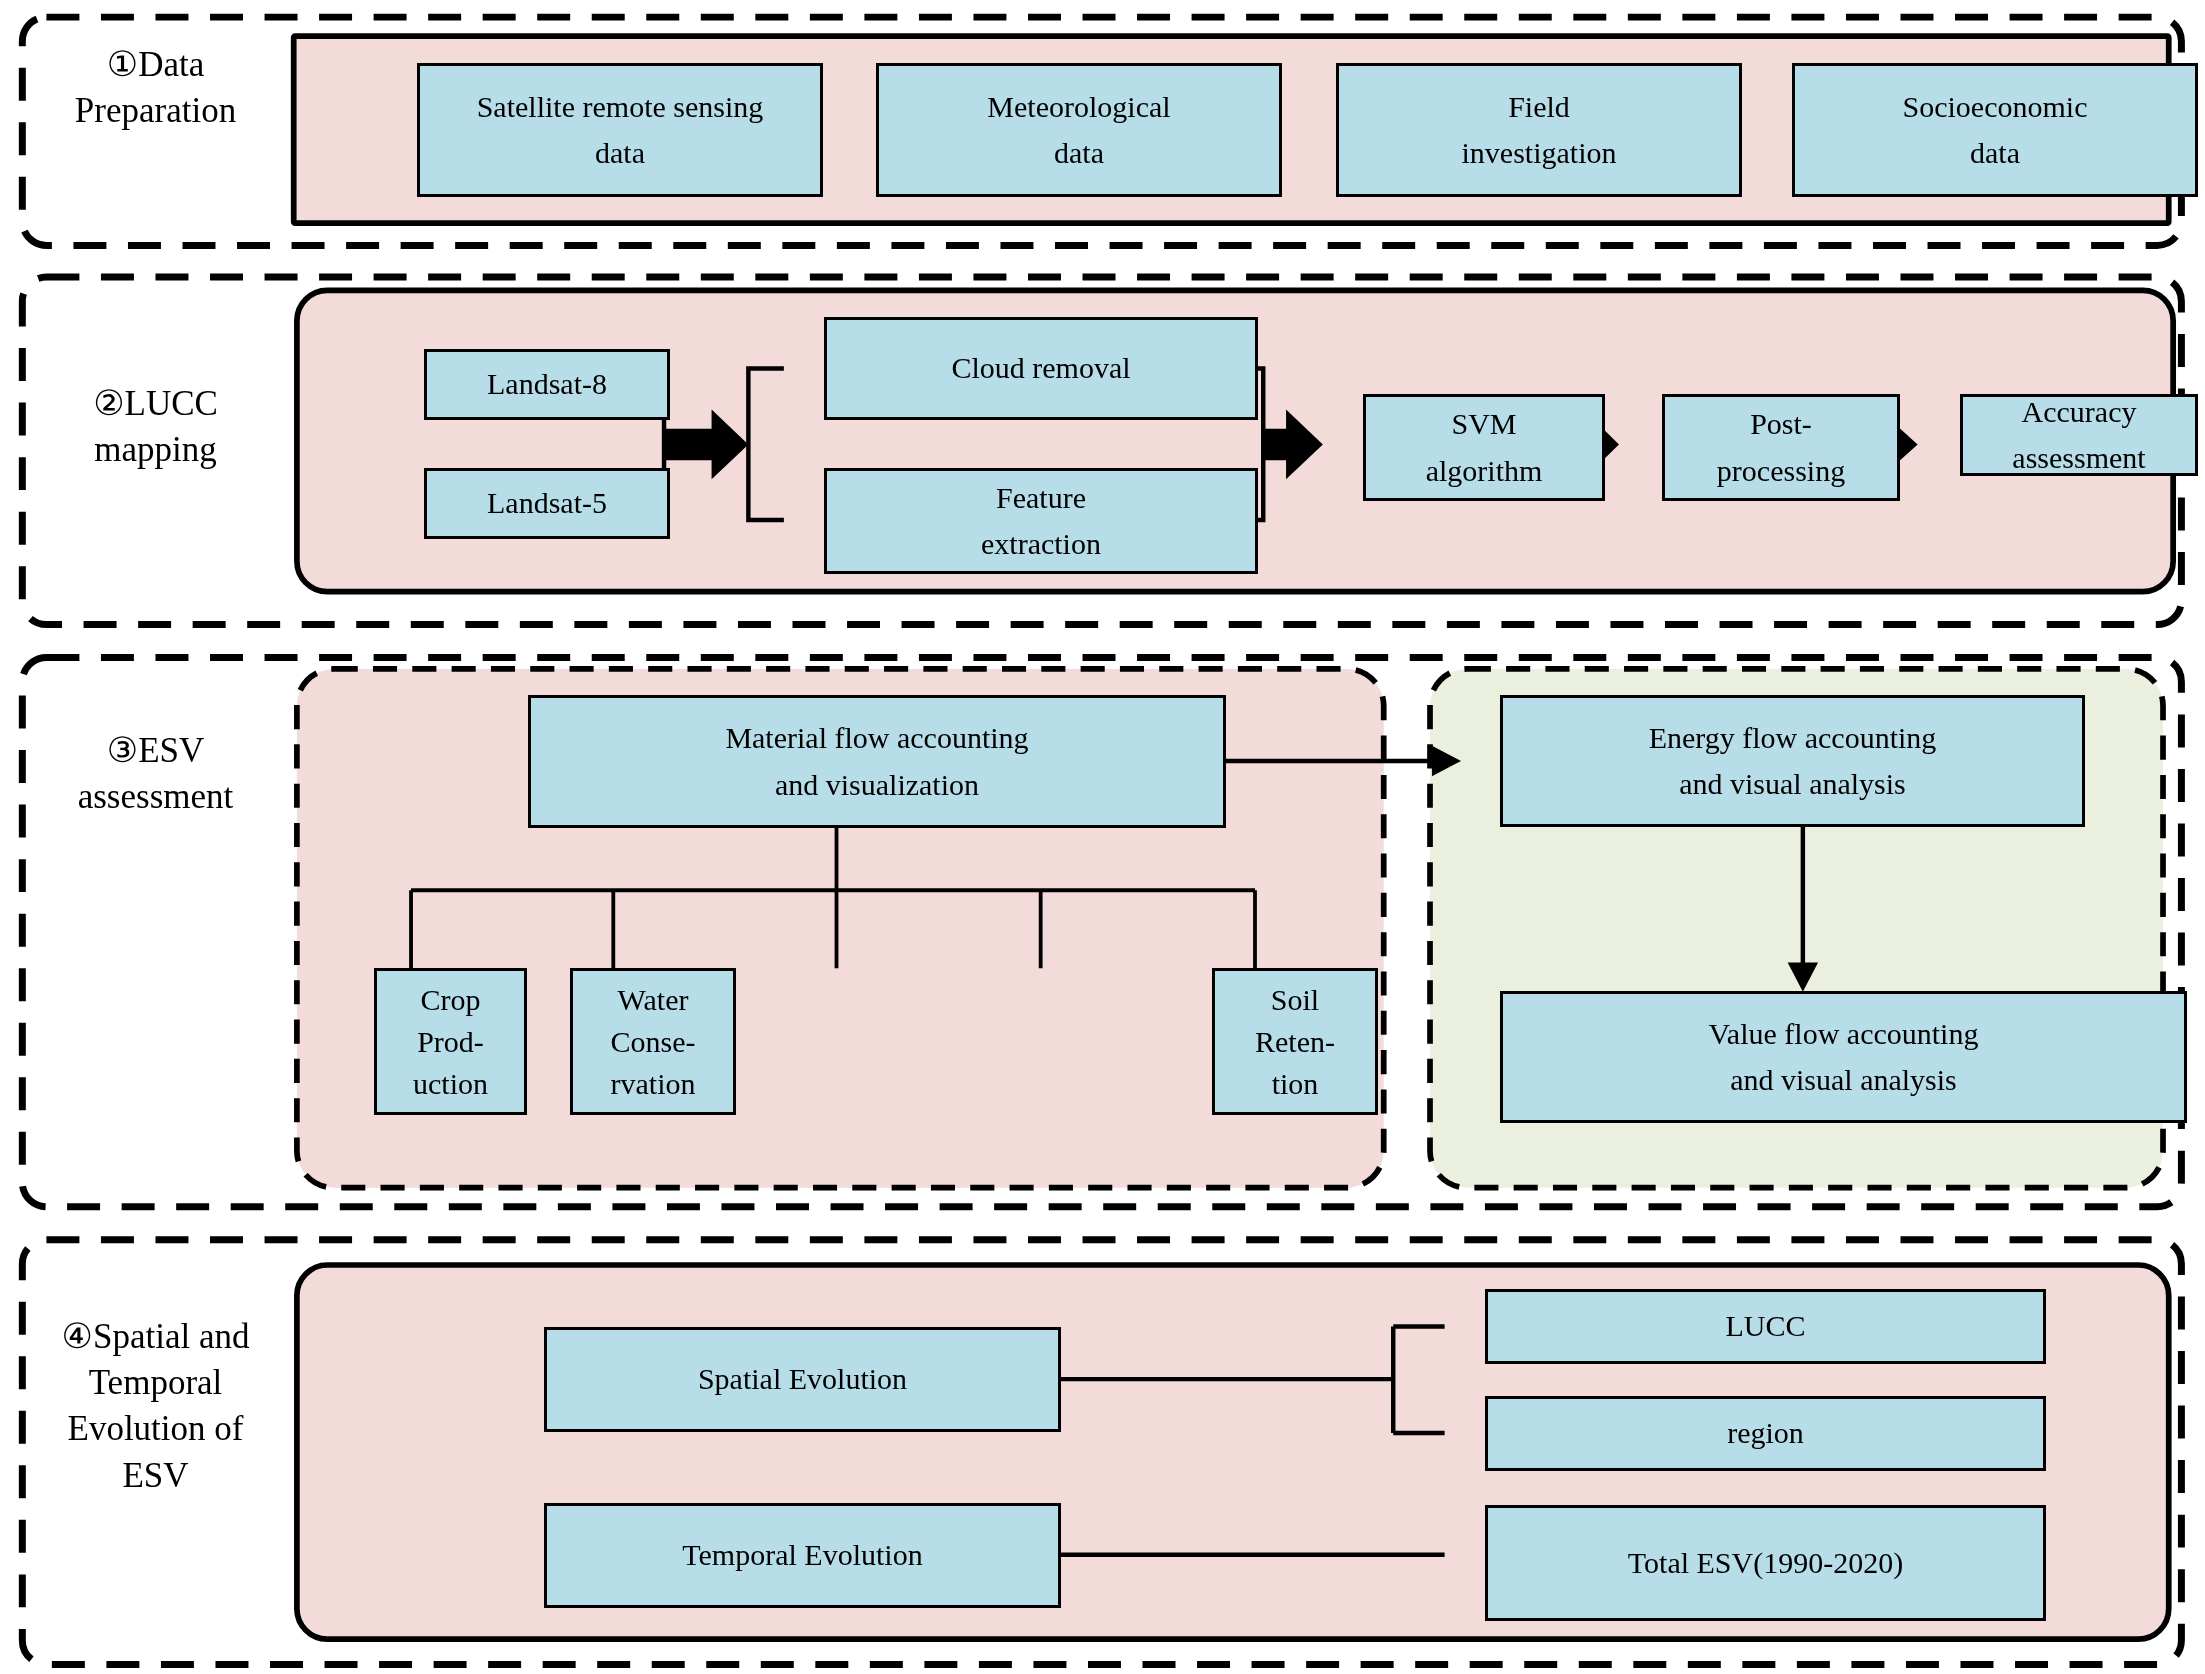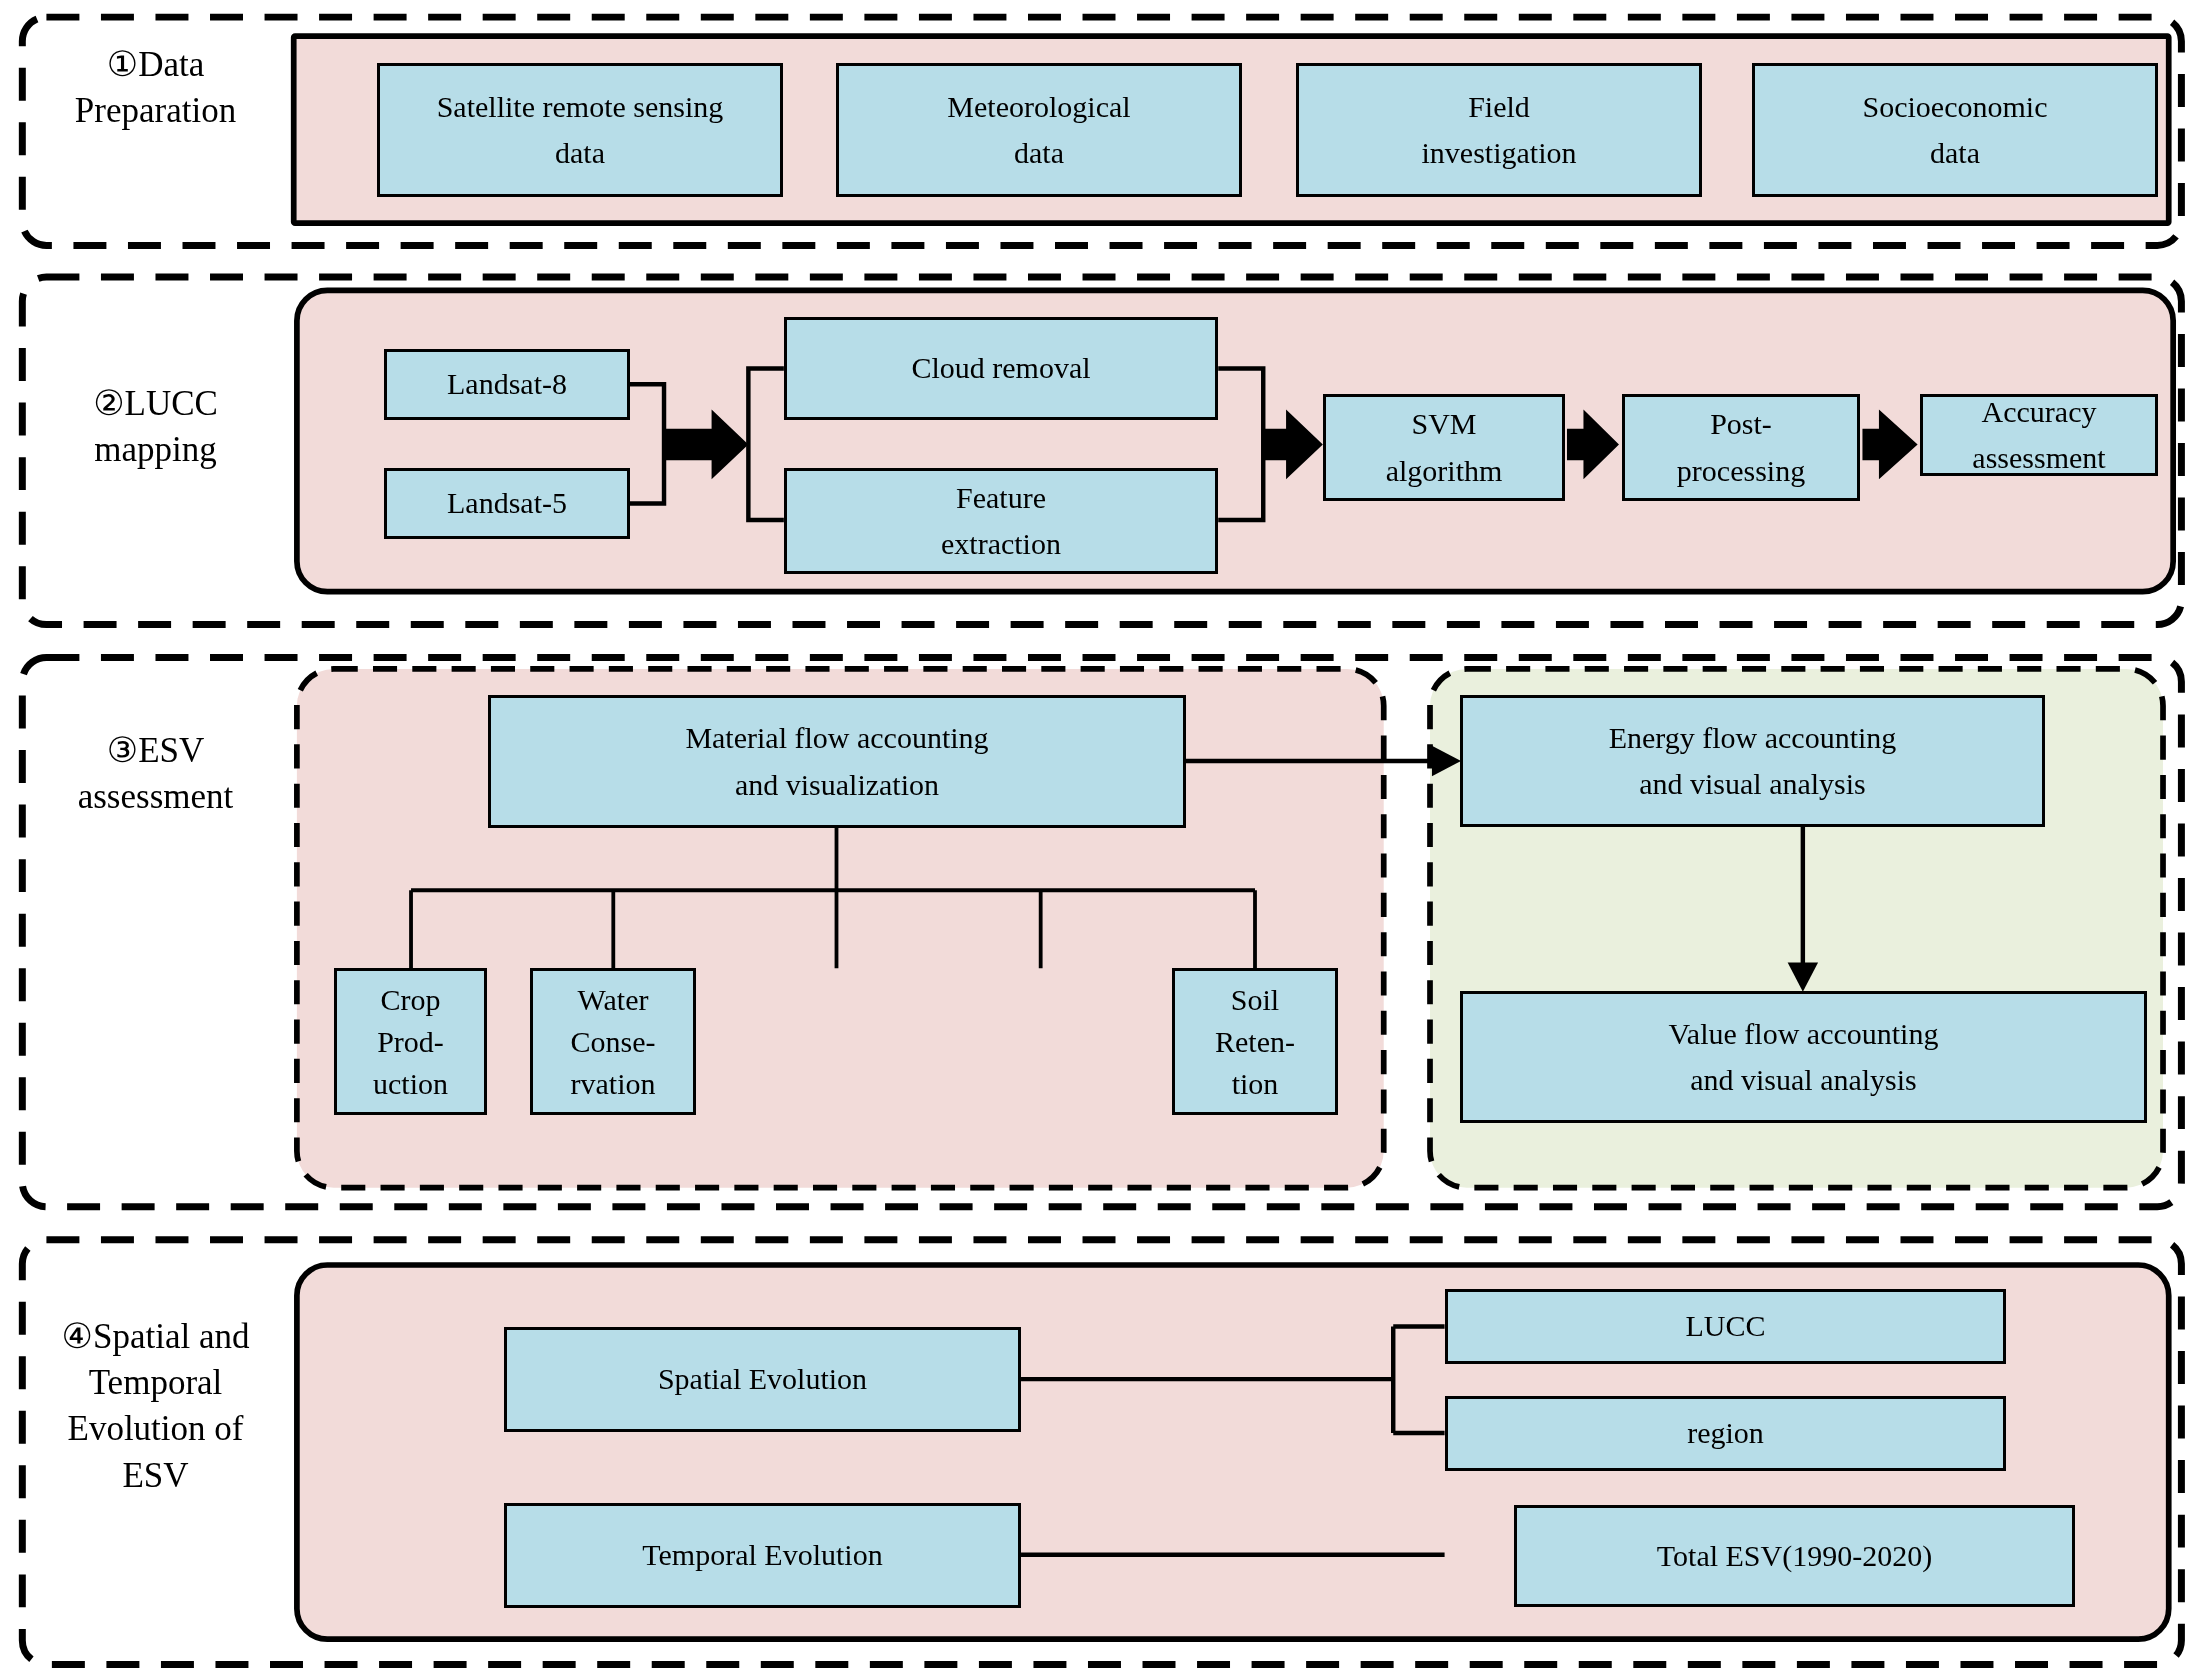--- a/index.html
+++ b/index.html
@@ -27,20 +27,21 @@
   }
   .box{
     position:absolute;z-index:3;
     box-sizing:border-box;
     background:var(--box-blue);
     border:3.8px solid var(--line-black);
     display:flex;align-items:center;justify-content:center;
     text-align:center;
     font-size:30px;line-height:1.55;
     white-space:pre-line;
+    margin-left:40px;
   }
 </style>
 </head>
 <body>
 
 <div class="canvas">
 
   <svg class="overlay" viewBox="0 0 3477 2640">
 
     <rect x="35" y="27" width="3405" height="360" rx="38" fill="none" stroke="var(--line-black)" stroke-width="11" stroke-dasharray="52 34"></rect>
@@ -117,16 +118,16 @@
 tion</div>
   <div class="box" style="left:1460px;top:695px;width:585px;height:132px">Energy flow accounting
 and visual analysis</div>
   <div class="box" style="left:1460px;top:991px;width:687px;height:132px">Value flow accounting
 and visual analysis</div>
 
   <div class="box" style="left:504px;top:1503px;width:517px;height:105px">Temporal Evolution</div>
   <div class="box" style="left:504px;top:1327px;width:517px;height:105px">Spatial Evolution</div>
   <div class="box" style="left:1445px;top:1289px;width:561px;height:75px">LUCC</div>
   <div class="box" style="left:1445px;top:1396px;width:561px;height:75px">region</div>
-  <div class="box" style="left:1514px;top:1505px;width:561px;height:102px">Total ESV(1990-2020)</div>
+  <div class="box" style="left:1445px;top:1505px;width:561px;height:116px">Total ESV(1990-2020)</div>
 
 </div>
 
 
 </body></html>

